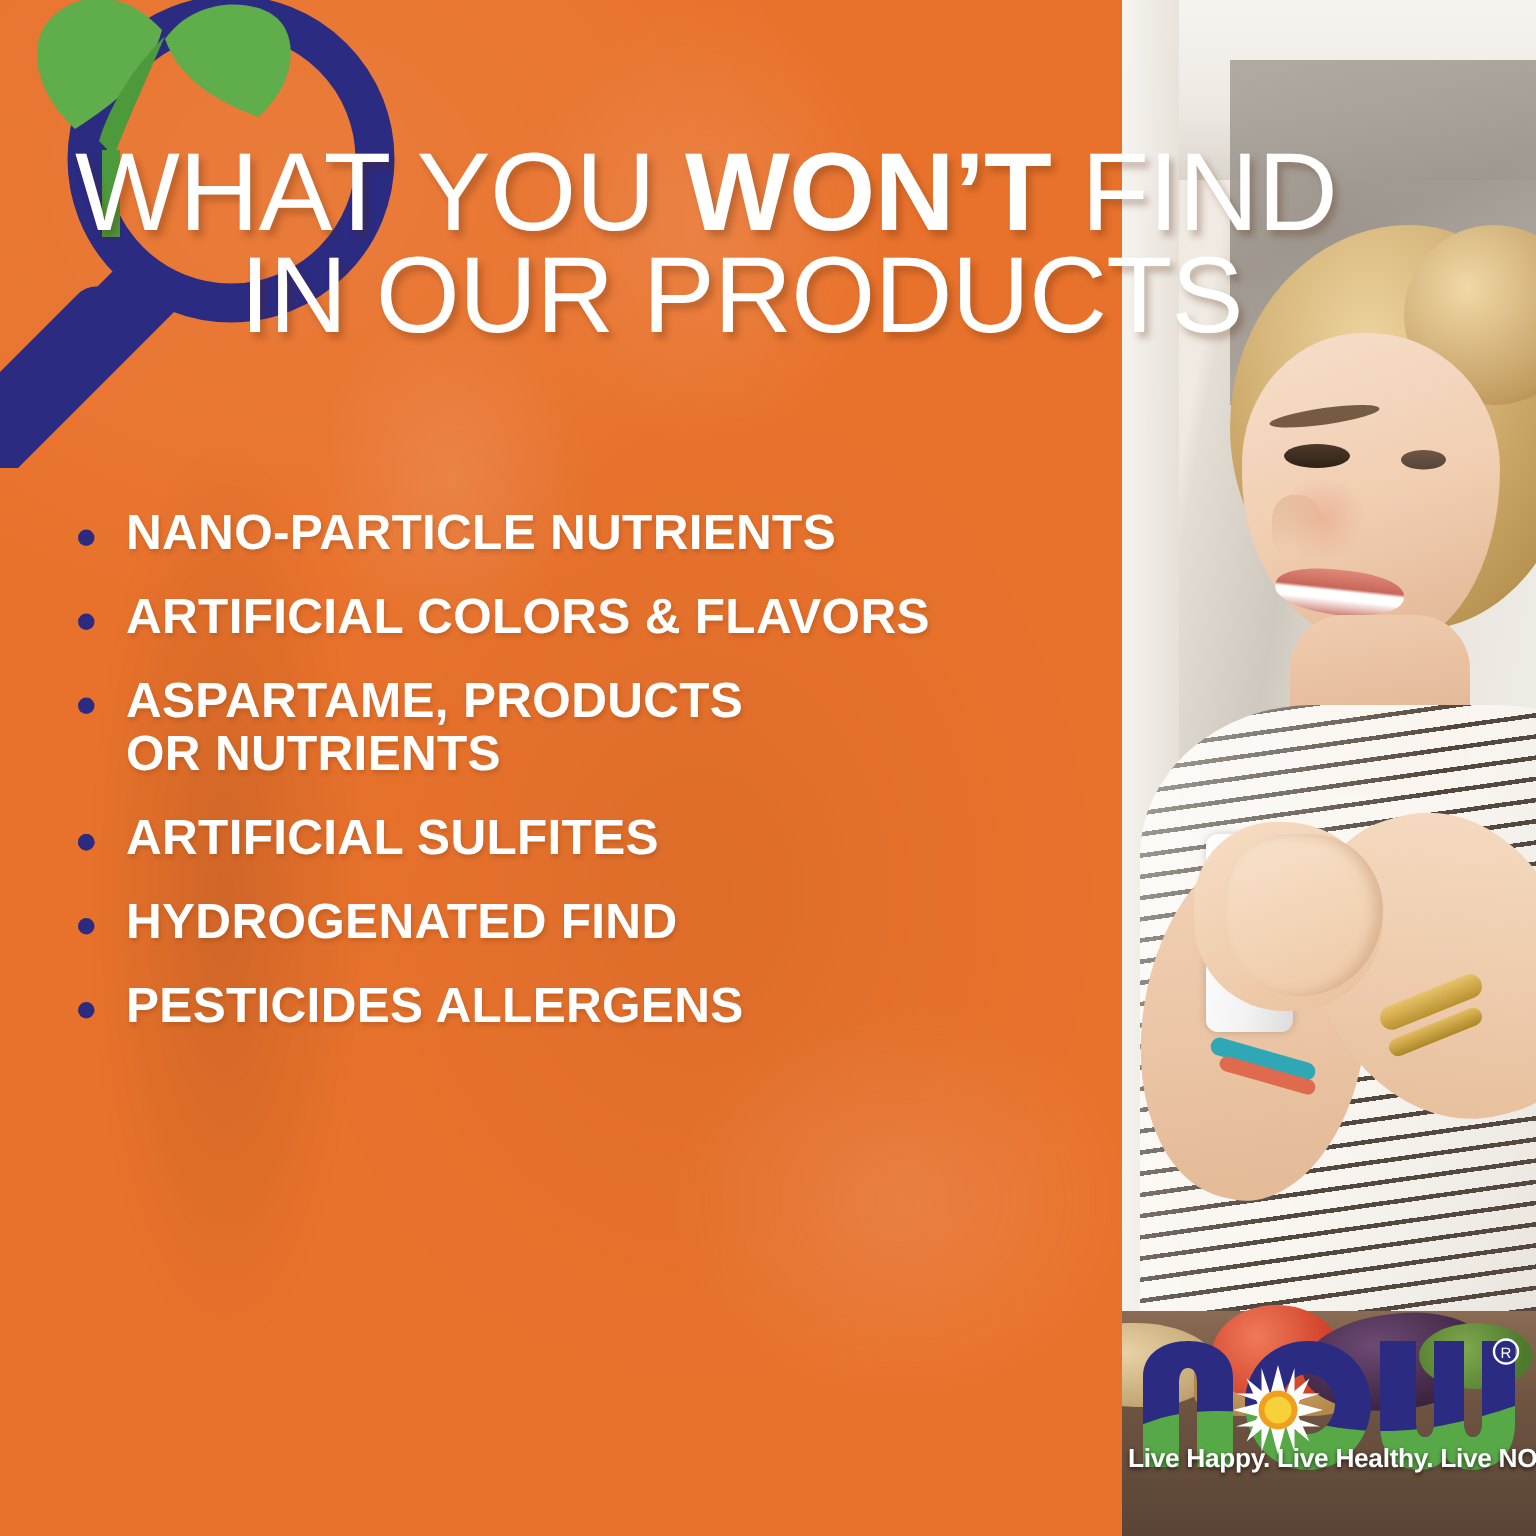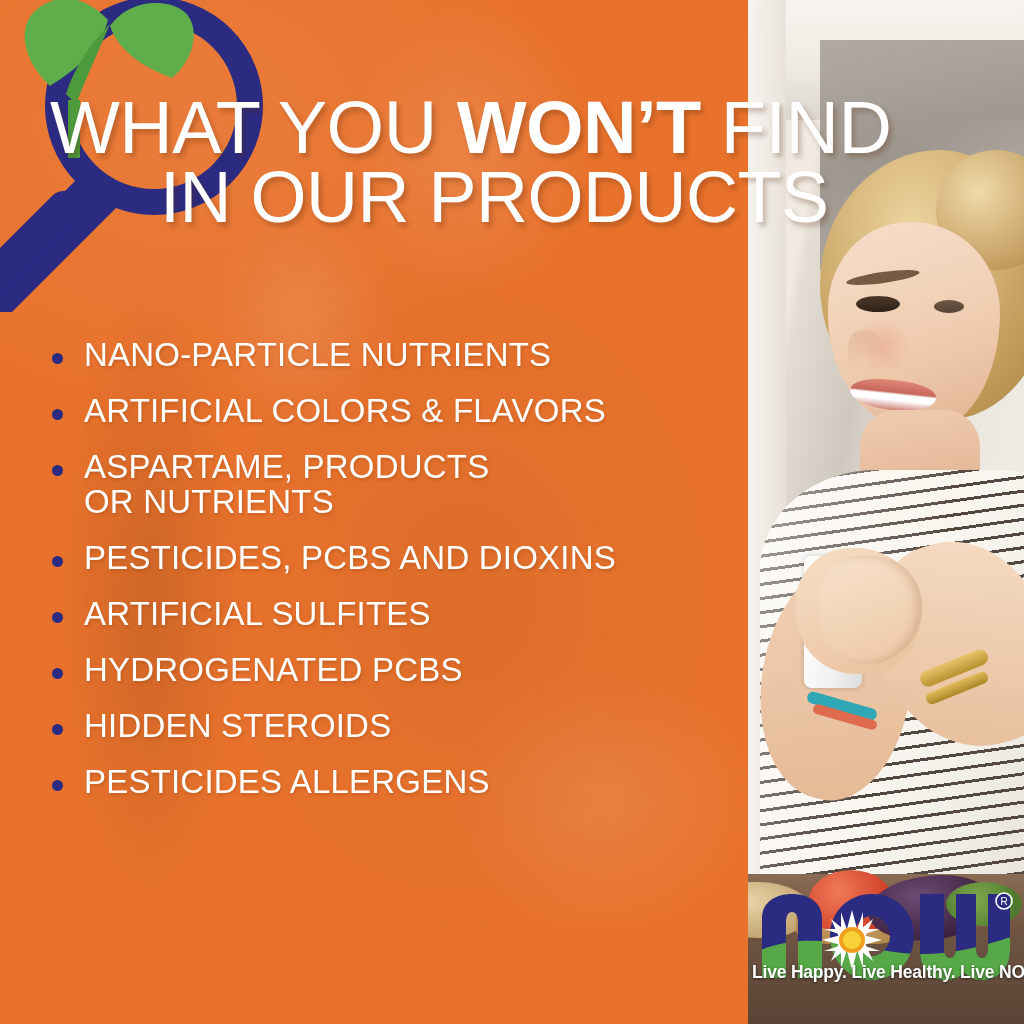--- a/index.html
+++ b/index.html
@@ -345,21 +345,21 @@
     list-style: none;
     margin: 0;
     padding: 0;
   }
   .bullet-item {
     position: relative;
     padding-left: 36px;
     margin-bottom: 21px;
     color: #ffffff;
     font-size: 33px;
-    font-weight: 400;
+    font-weight: 700;
     line-height: 1.06;
     letter-spacing: .2px;
     text-shadow: 1px 2px 3px rgba(110,50,15,.25);
   }
   .bullet-item::before {
     content: "";
     position: absolute;
     left: 4px;
     top: 15px;
     width: 11px;
@@ -463,30 +463,26 @@
       <span class="bullet-line">NANO-PARTICLE NUTRIENTS</span>
     </li>
     <li class="bullet-item">
       <span class="bullet-line">ARTIFICIAL COLORS &amp; FLAVORS</span>
     </li>
     <li class="bullet-item">
       <span class="bullet-line">ASPARTAME, PRODUCTS</span>
       <span class="bullet-line">OR NUTRIENTS</span>
     </li>
     <li class="bullet-item">
-      <span class="bullet-line">PESTICIDES, PCBS AND DIOXINS</span>
     </li>
     <li class="bullet-item">
       <span class="bullet-line">ARTIFICIAL SULFITES</span>
     </li>
     <li class="bullet-item">
-      <span class="bullet-line">HYDROGENATED PCBS</span>
-    </li>
-    <li class="bullet-item">
-      <span class="bullet-line">HIDDEN STEROIDS</span>
+      <span class="bullet-line">HYDROGENATED FIND</span>
     </li>
     <li class="bullet-item">
       <span class="bullet-line">PESTICIDES ALLERGENS</span>
     </li>
   </ul>
 
   <svg class="now-logo" viewBox="0 0 262 102">
     <defs>
       <clipPath id="nowclip">
 

